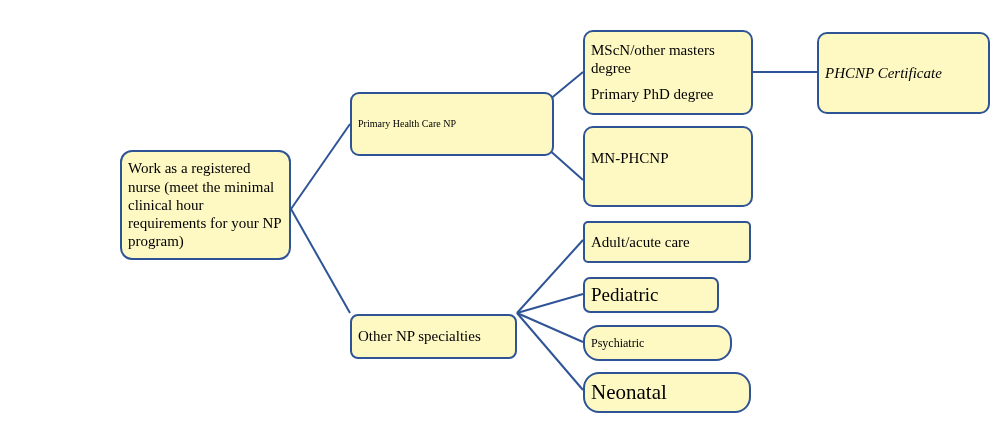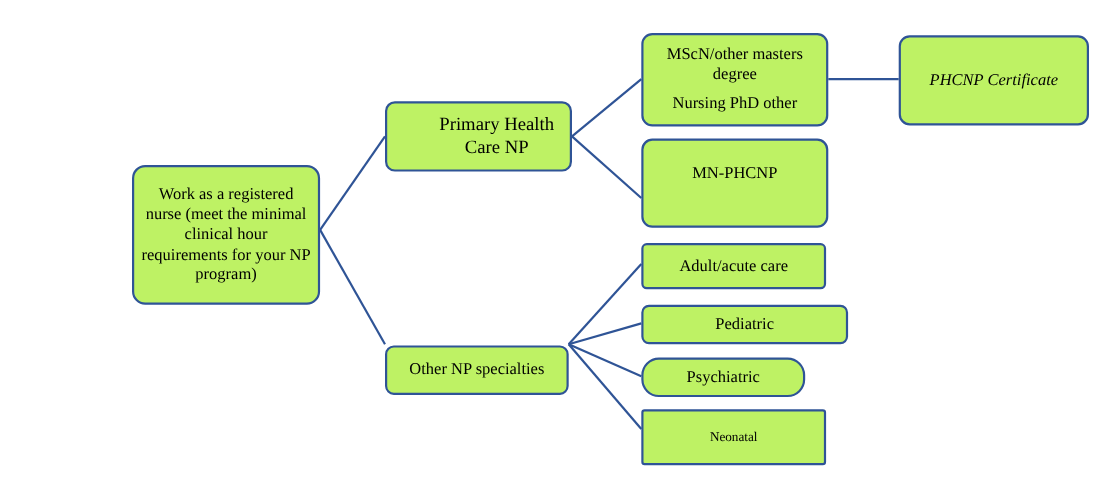--- a/index.html
+++ b/index.html
@@ -23,48 +23,46 @@
     left: 0;
     top: 0;
     width: 995px;
     height: 434px;
     pointer-events: none;
   }
   .node {
     position: absolute;
     box-sizing: border-box;
     border: 2px solid #2F5496;
-    background: #bef264;
+    background: #fef9c3;
     color: #000000;
     display: flex;
     justify-content: center;
-    text-align: center;
     line-height: 1.22;
     z-index: 2;
   }
   .node .label {
     display: block;
     width: 100%;
     padding: 0 6px;
     box-sizing: border-box;
   }
   .v-center { align-items: center; }
   .v-top    { align-items: flex-start; }
 
   
   #node-root {
-    left: 120px; top: 150px; width: 171px; height: 127px;
+    left: 120px; top: 150px; width: 171px; height: 110px;
     border-radius: 12px;
     font-size: 15px;
   }
   #node-phc-np {
-    left: 350px; top: 92px; width: 170px; height: 64px;
+    left: 350px; top: 92px; width: 204px; height: 64px;
     border-radius: 9px;
-    font-size: 17px;
-    padding-left: 33px;
+    font-size: 10px;
   }
   #node-other-np {
     left: 350px; top: 291px; width: 167px; height: 45px;
     border-radius: 8px;
     font-size: 15px;
     margin-top: 23px;
   }
   #node-mscn {
     left: 583px; top: 30px; width: 170px; height: 85px;
     border-radius: 10px;
@@ -83,33 +81,33 @@
     border-radius: 10px;
     font-size: 15px;
     font-style: italic;
   }
   #node-adult {
     left: 583px; top: 221px; width: 168px; height: 42px;
     border-radius: 5px;
     font-size: 15px;
   }
   #node-pediatric {
-    left: 583px; top: 277px; width: 188px; height: 36px;
+    left: 583px; top: 277px; width: 136px; height: 36px;
     border-radius: 7px;
-    font-size: 15px;
+    font-size: 19px;
   }
   #node-psychiatric {
     left: 583px; top: 325px; width: 149px; height: 36px;
     border-radius: 16px;
-    font-size: 15px;
+    font-size: 12px;
   }
   #node-neonatal {
-    left: 583px; top: 372px; width: 168px; height: 51px;
-    border-radius: 3px;
-    font-size: 12px;
+    left: 583px; top: 372px; width: 168px; height: 41px;
+    border-radius: 16px;
+    font-size: 21px;
   }
 </style>
 </head>
 <body>
 
 <div id="canvas">
 
   <svg id="connectors" viewBox="0 0 995 434" width="995" height="434" aria-hidden="true">
     <g stroke="#2F5496" stroke-width="2" fill="none" stroke-linecap="butt">
 
@@ -134,21 +132,21 @@
     <span class="label">Work as a registered nurse (meet the minimal clinical hour requirements for your NP program)</span>
   </div>
 
   <div class="node v-center" id="node-phc-np">
     <span class="label">Primary Health Care NP</span>
   </div>
 
   <div class="node v-top" id="node-mscn">
     <span class="label">
       <span class="para1">MScN/other masters degree</span>
-      <span class="para2" style="display:block;">Nursing PhD other</span>
+      <span class="para2" style="display:block;">Primary PhD degree</span>
     </span>
   </div>
 
   <div class="node v-top" id="node-mn-phcnp">
     <span class="label">MN-PHCNP</span>
   </div>
 
   <div class="node v-center" id="node-phcnp-cert">
     <span class="label">PHCNP Certificate</span>
   </div>

